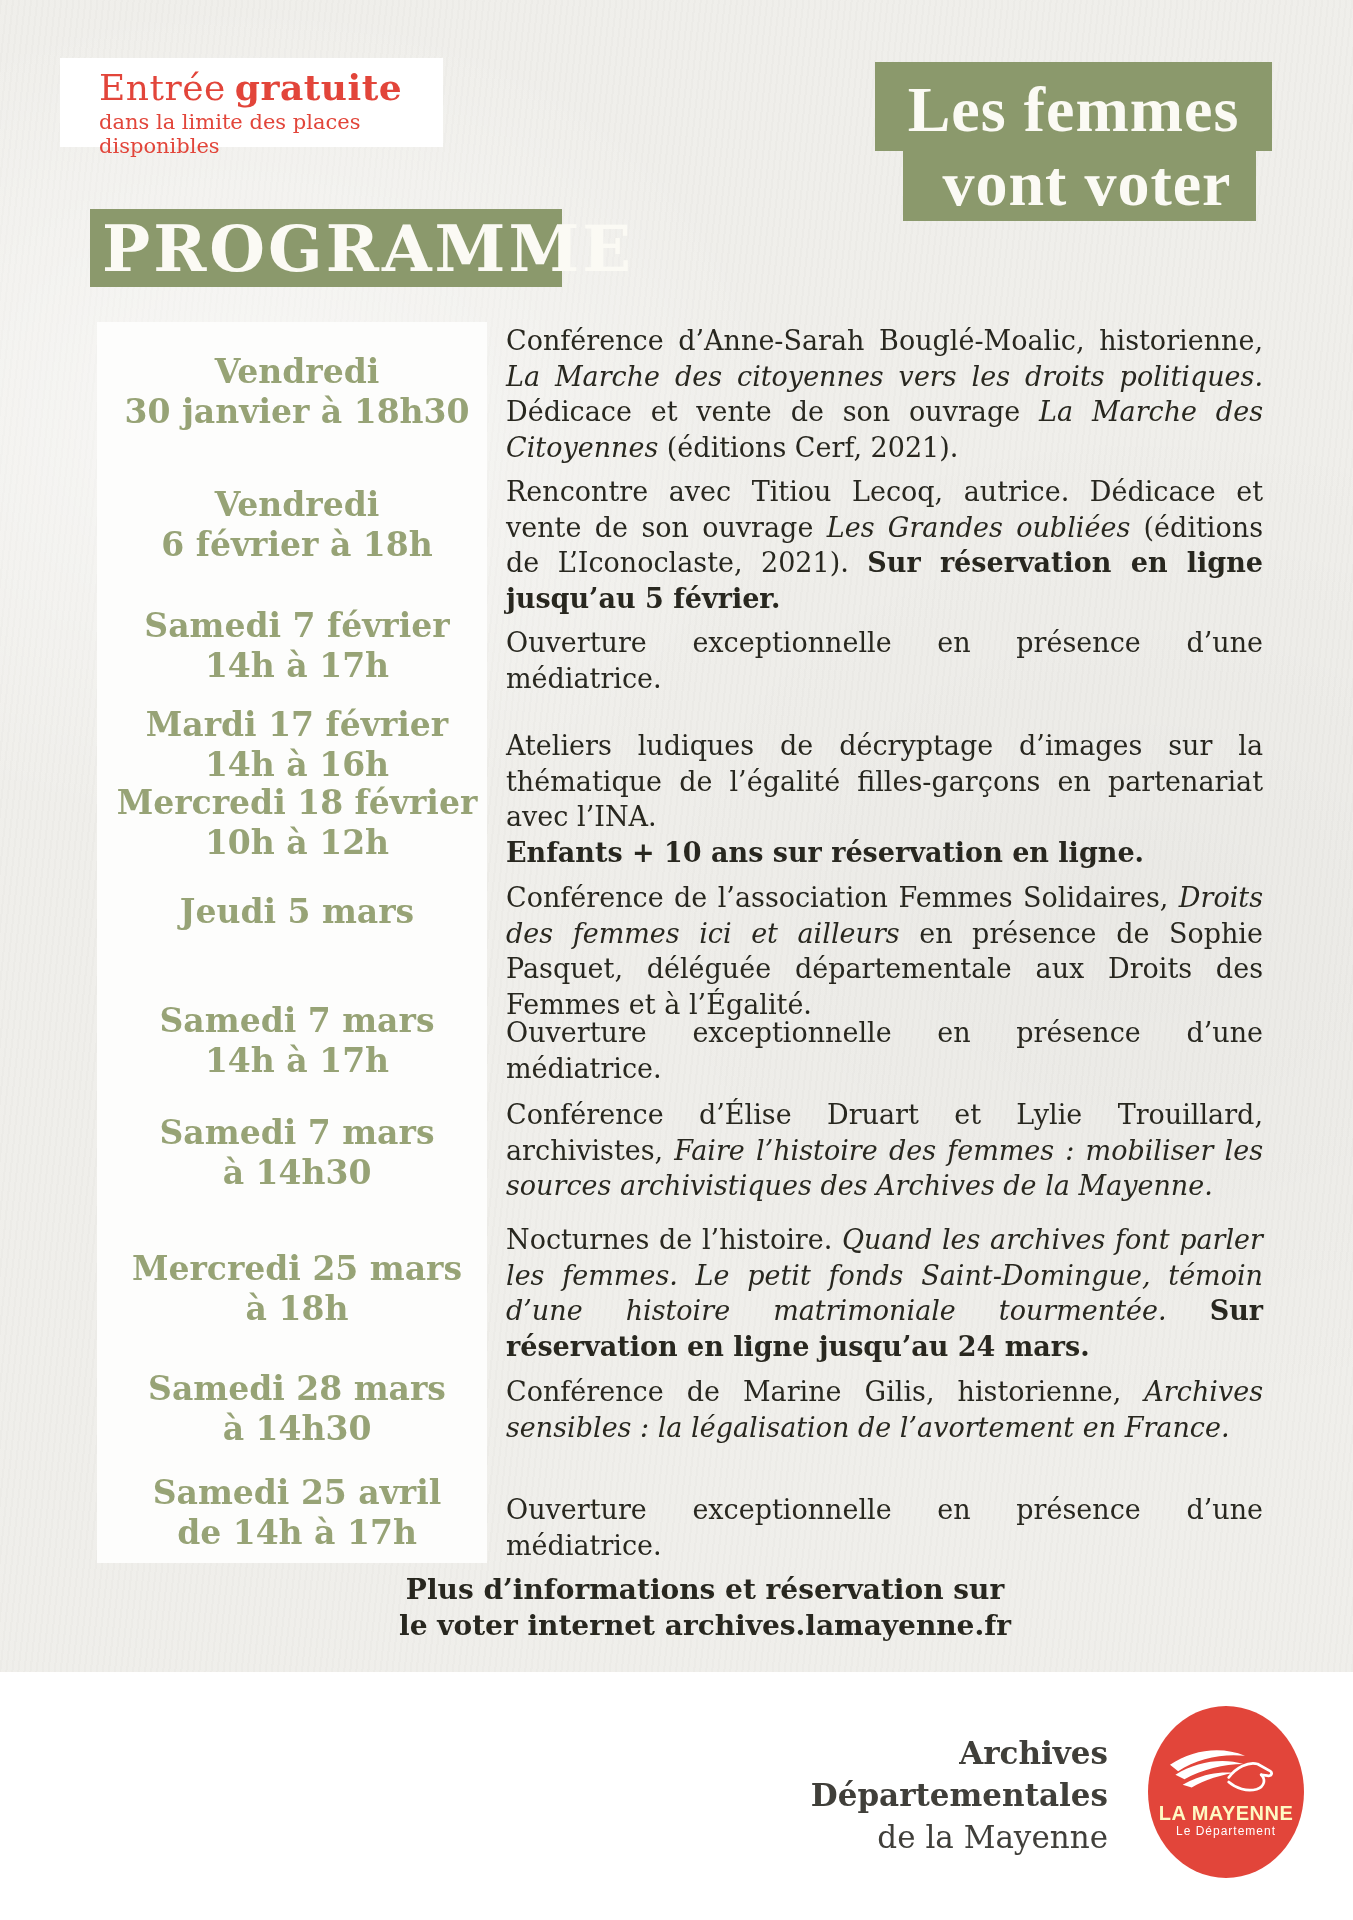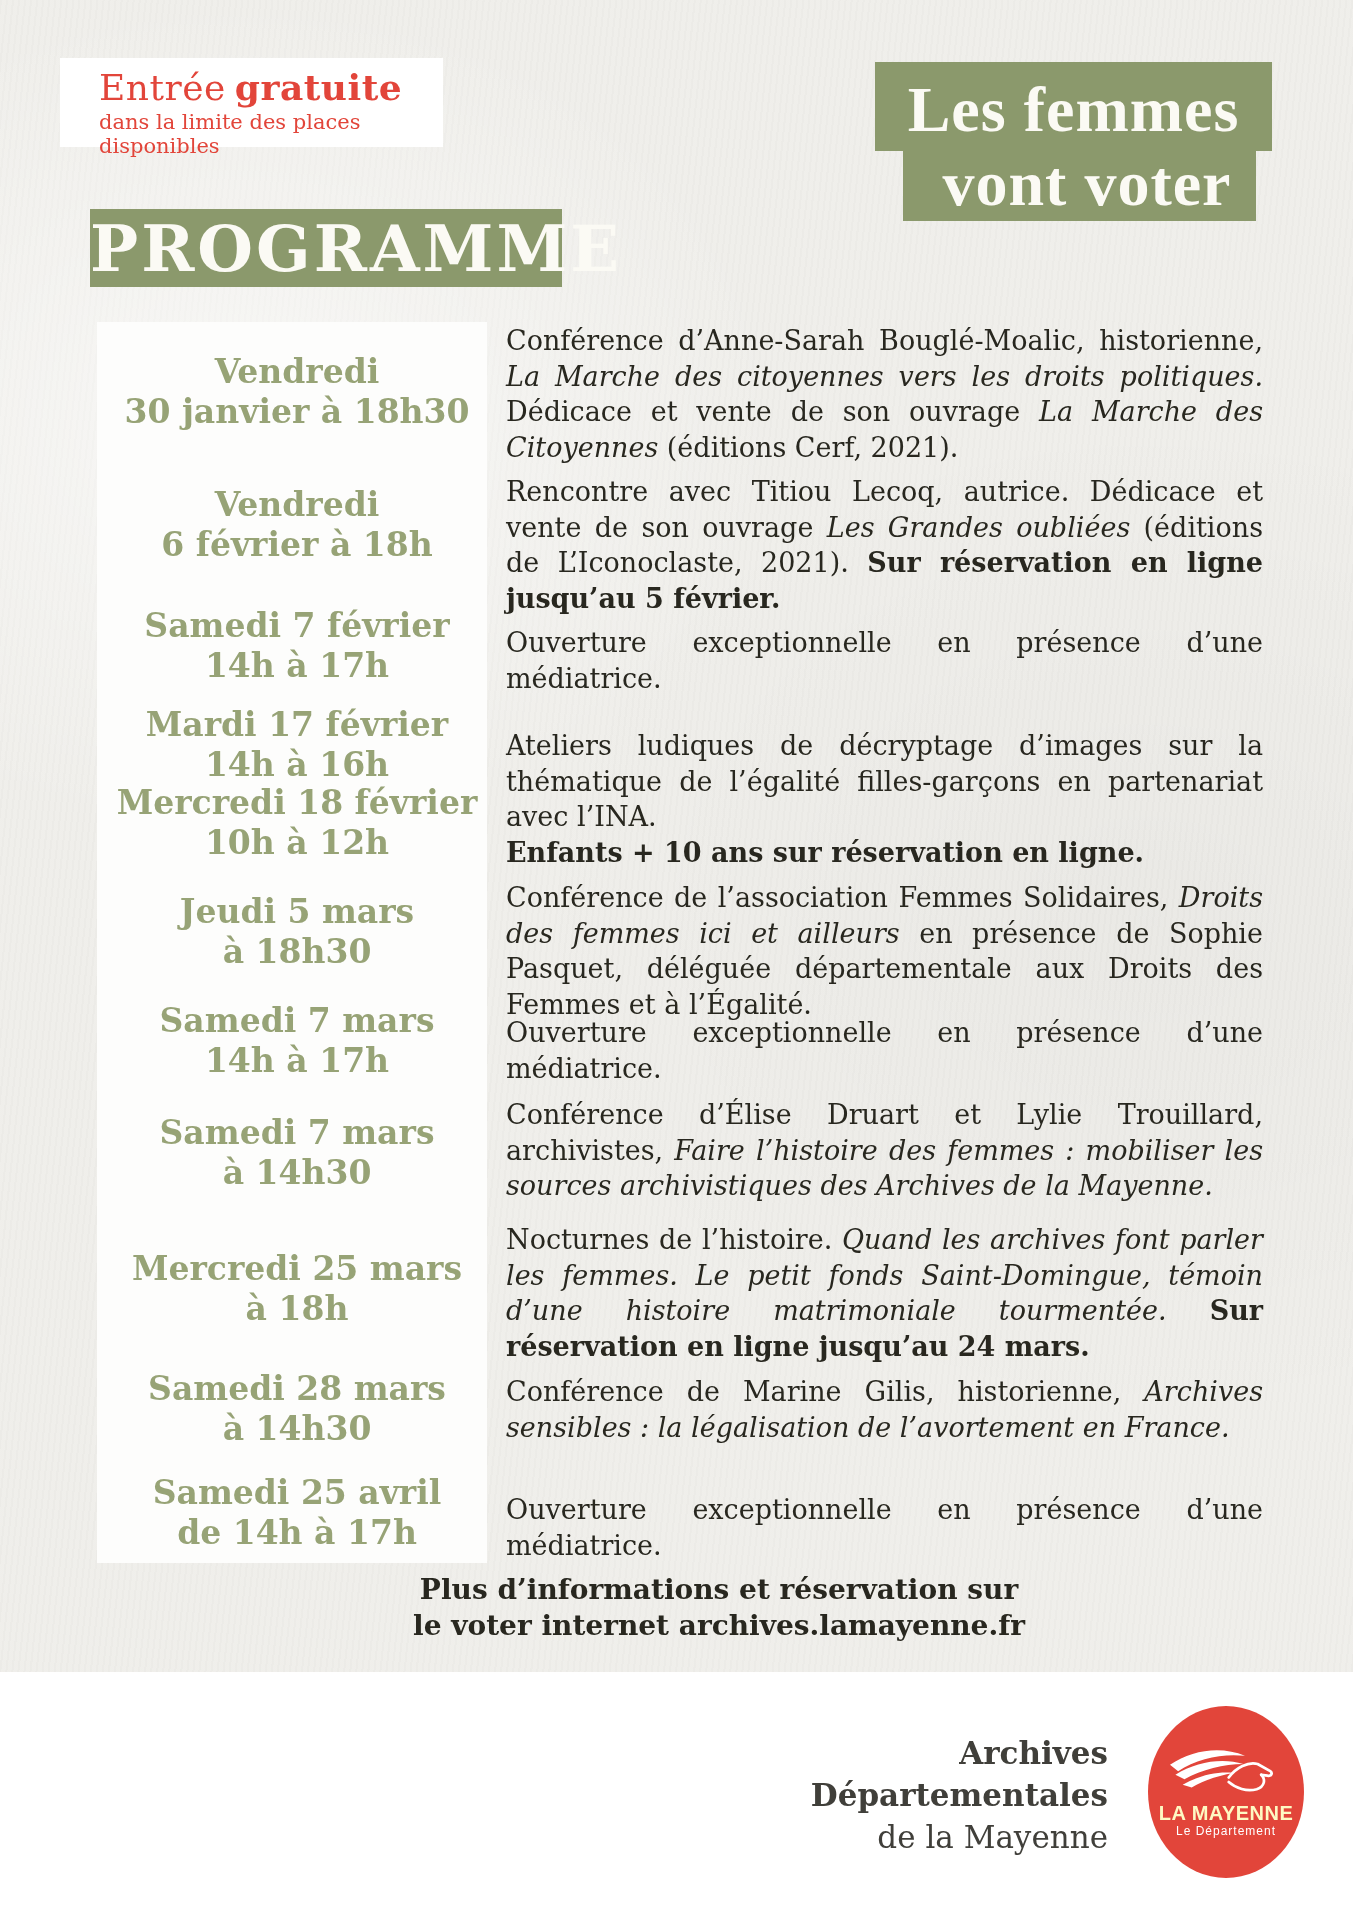--- a/index.html
+++ b/index.html
@@ -37,40 +37,40 @@
     font-family:"Liberation Serif", serif;font-weight:bold;
     font-size:64px;color:#fbfaf4;letter-spacing:1px;line-height:1;
   }
   .title-line1 .title-text{margin-top:6px;}
   .title-line2 .title-text{margin-top:-4px;margin-left:15px;}
   
   .programme{
     position:absolute;left:90px;top:209px;width:472px;height:78px;background:var(--green);
     display:flex;align-items:center;
     font-weight:bold;font-size:64px;color:#fbfaf4;letter-spacing:3px;
-    box-sizing:border-box;
+    padding-left:12px;box-sizing:border-box;
   }
   
   .date-column{position:absolute;left:97px;top:322px;width:390px;height:1241px;background:#fdfdfc;}
   .date-block{
     position:absolute;left:97px;width:400px;text-align:center;
     font-weight:bold;font-size:33px;line-height:40px;color:var(--dateGreen);
   }
   .date-block span{display:block;}
   
   .para{
     position:absolute;left:506px;width:757px;
     font-size:27px;line-height:35.5px;color:#28271f;
     text-align:justify;
   }
   .seg-i{font-style:italic;}
   .seg-b{font-weight:bold;}
   
   .info{
-    position:absolute;left:111px;top:1572px;width:1216px;text-align:center;
+    position:absolute;left:97px;top:1572px;width:1216px;text-align:center;
     font-weight:bold;font-size:28px;line-height:36px;color:#28271f;
   }
   
   .org{
     position:absolute;right:245px;top:1732px;text-align:right;
     font-size:31px;line-height:42px;color:#403f3a;
   }
   .org .bold{font-weight:bold;}
   .logo{
     position:absolute;left:1148px;top:1706px;width:156px;height:172px;
@@ -125,21 +125,20 @@
 <div class="date-block" style="top:705px">
     <span>Mardi 17 février</span>
     <span>14h à 16h</span>
   </div>
 <div class="date-block" style="top:783px">
     <span>Mercredi 18 février</span>
     <span>10h à 12h</span>
   </div>
 <div class="date-block" style="top:892px">
     <span>Jeudi 5 mars</span>
-    <span>à 18h30</span>
   </div>
 <div class="date-block" style="top:1001px">
     <span>Samedi 7 mars</span>
     <span>14h à 17h</span>
   </div>
 <div class="date-block" style="top:1113px">
     <span>Samedi 7 mars</span>
     <span>à 14h30</span>
   </div>
 <div class="date-block" style="top:1249px">

